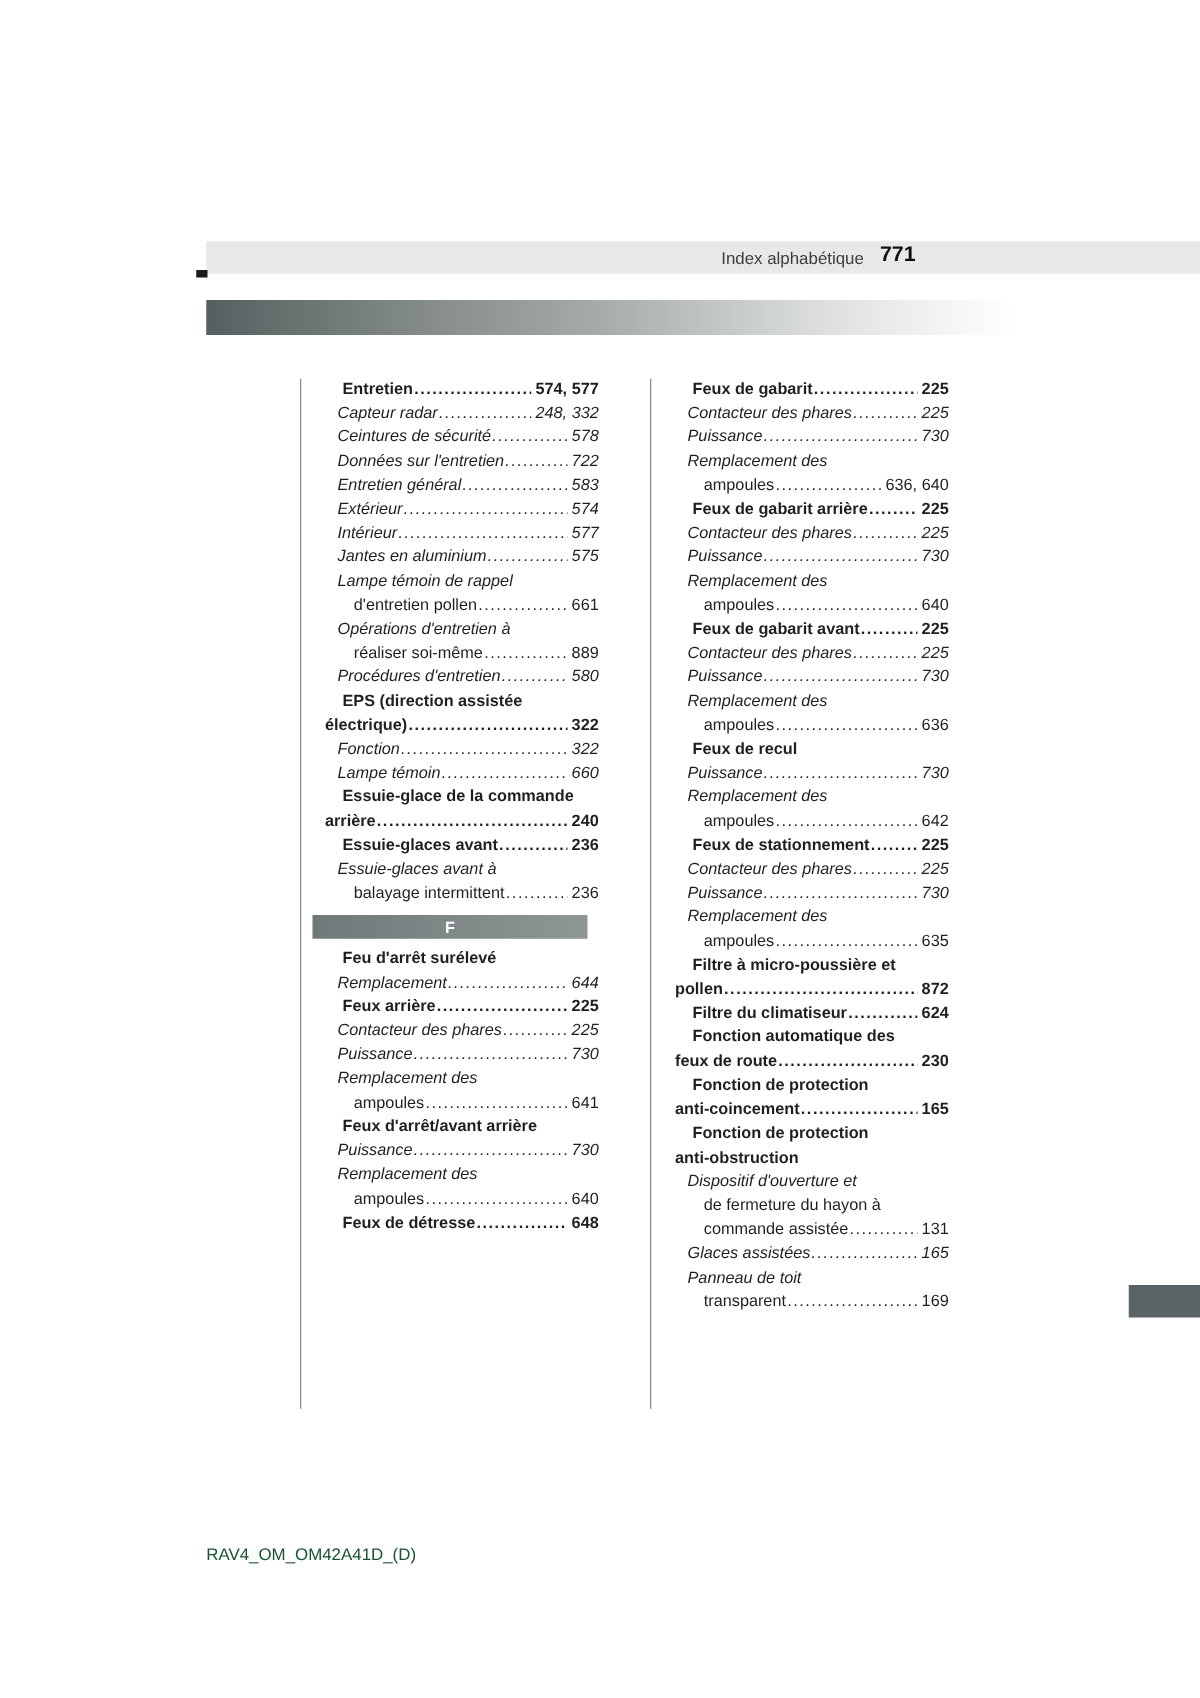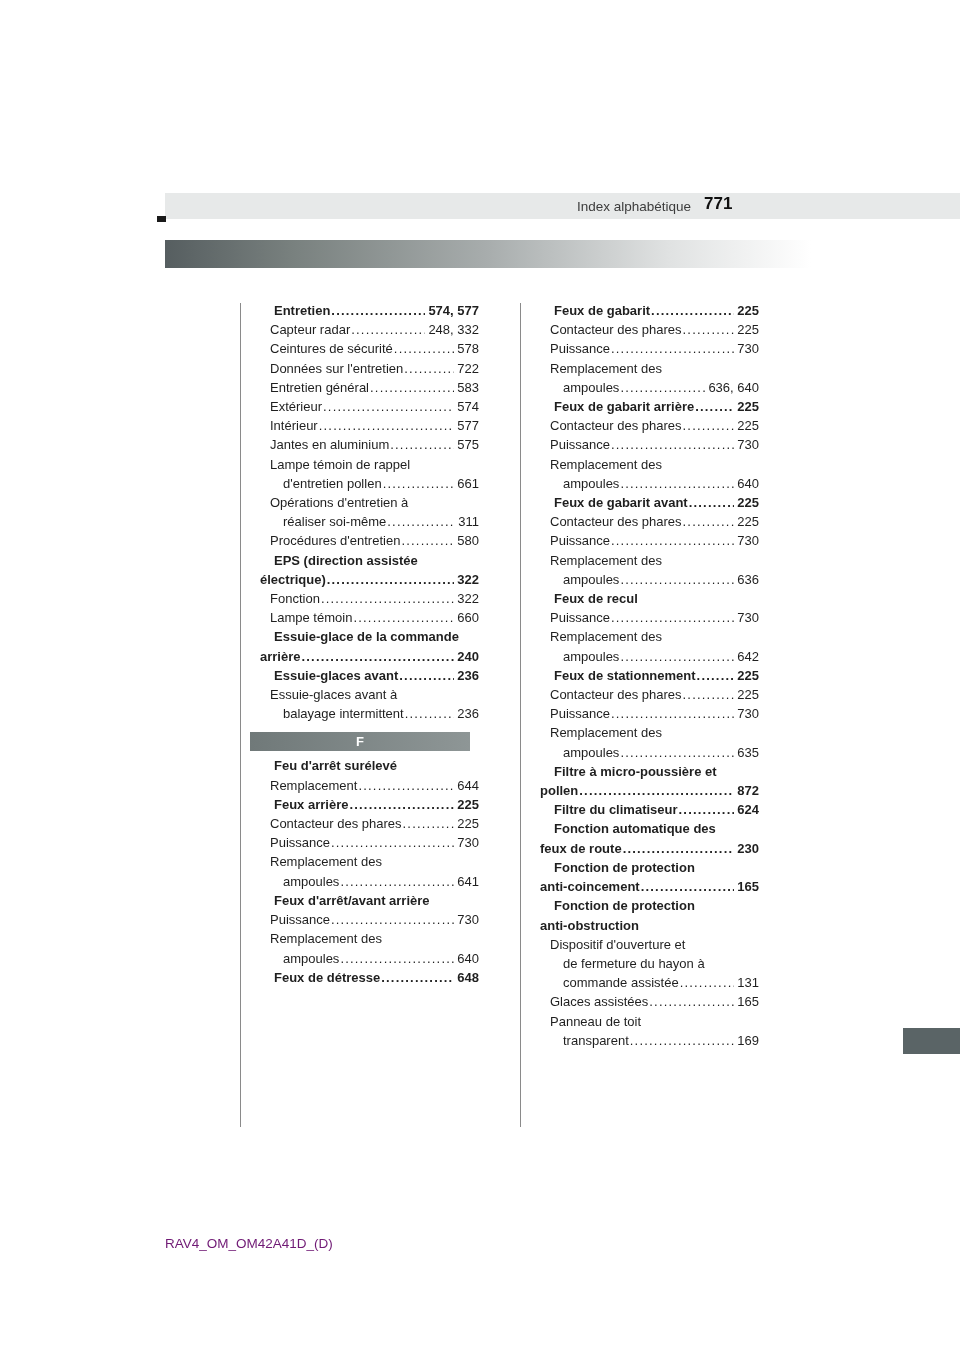--- a/index.html
+++ b/index.html
@@ -39,35 +39,35 @@
   .col-left{ left:250px; }
   .col-right{ left:530px; }
   .idx-line{ display:flex; align-items:baseline; white-space:nowrap; }
   .idx-line .t{ flex:0 0 auto; }
   .idx-line .dots{
     flex:1 1 auto; overflow:hidden; letter-spacing:1.2px; margin-left:1px;
   }
   .idx-line .p{ flex:0 0 auto; padding-left:3px; }
   .bold{ font-weight:bold;padding-left:24px; }
   .ind1{ padding-left:10px; }
-  .ind2{ padding-left:20px; }
+  .ind2{ padding-left:20px;font-style:italic; }
   .ind3{ padding-left:33px; }
   .letter-bar{
     width:220px; height:19px; margin:9px 0 5px 0;
     background:linear-gradient(to right,#707979,#8e9696);
     color:#ffffff; font-weight:bold; font-size:13px;
     text-align:center; line-height:19px;
   }
   .chapter-tab{
     position:absolute; left:903px; top:1028px; width:57px; height:26px;
     background:#5a6466;
   }
   .doc-code{
     position:absolute; left:165px; top:1236px;
-    font-size:13.5px; color:#701a75;
+    font-size:13.5px; color:#14532d;
   }
   .watermark{
     position:absolute; left:656px; top:1312px;
     font-size:27px; color:#a0a4a5; letter-spacing:0.3px;
     text-shadow:0 1px 0 #ffffff;
   }
 </style>
 </head>
 <body>
 
@@ -132,21 +132,21 @@
         <span class="t">d'entretien pollen</span>
         <span class="dots">........................................................................................................................</span>
         <span class="p">661</span>
       </div>
       <div class="idx-line ind2">
         <span class="t">Opérations d'entretien à</span>
       </div>
       <div class="idx-line ind3">
         <span class="t">réaliser soi-même</span>
         <span class="dots">........................................................................................................................</span>
-        <span class="p">311</span>
+        <span class="p">889</span>
       </div>
       <div class="idx-line ind2">
         <span class="t">Procédures d'entretien</span>
         <span class="dots">........................................................................................................................</span>
         <span class="p">580</span>
       </div>
       <div class="idx-line ind0 bold">
         <span class="t">EPS (direction assistée</span>
       </div>
       <div class="idx-line ind1 bold">

